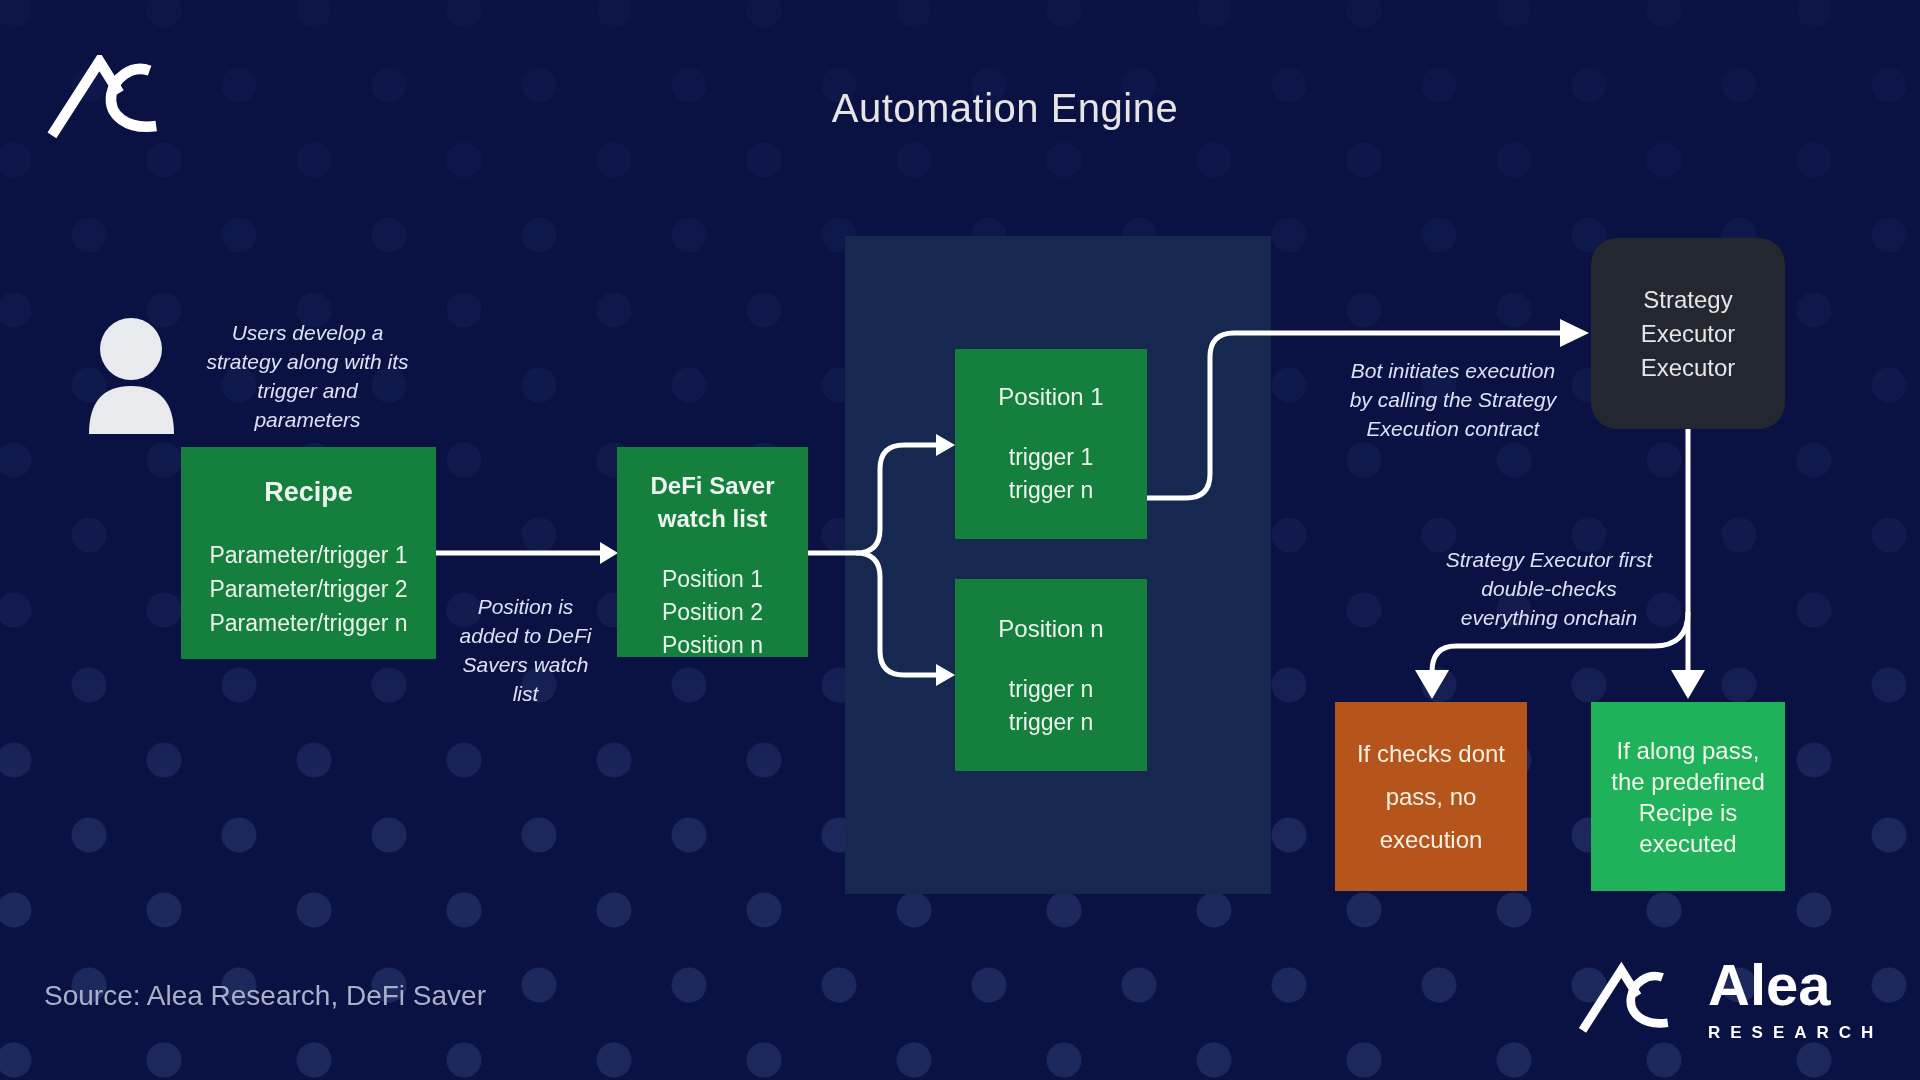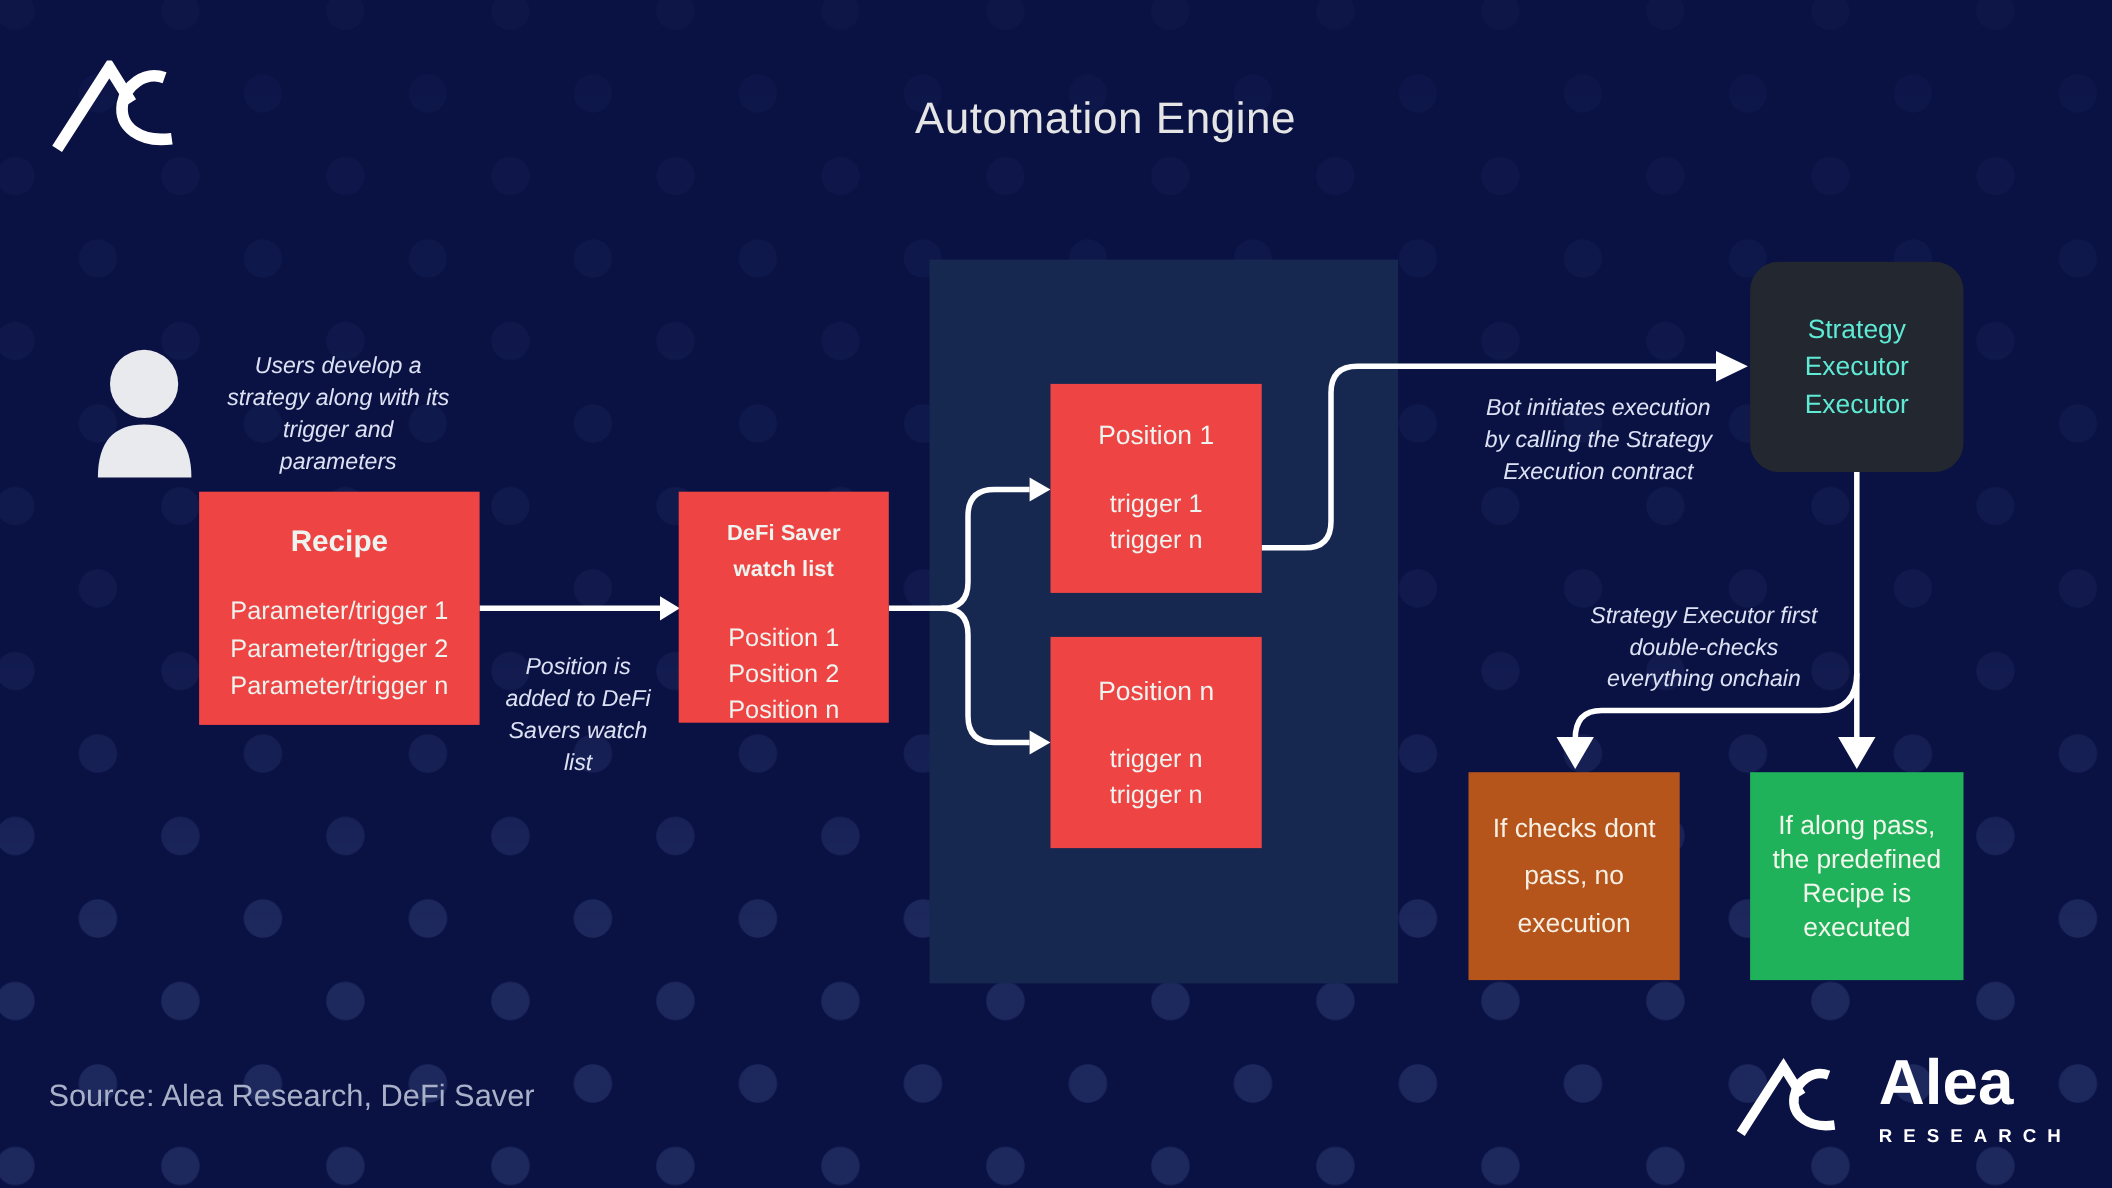--- a/index.html
+++ b/index.html
@@ -21,41 +21,41 @@
   .panel{position:absolute;left:845px;top:236px;width:426px;height:658px;background:#172850;}
   .connectors{position:absolute;inset:0;pointer-events:none;}
   .connectors path{fill:none;stroke:#fff;stroke-width:5;}
   .connectors polygon{fill:#fff;stroke:none;}
 
   .title{
     position:absolute;left:760px;top:86px;width:490px;text-align:center;
     font-size:40px;font-weight:500;color:#e5e5e5;letter-spacing:.5px;
   }
   .node{position:absolute;box-sizing:border-box;display:flex;flex-direction:column;align-items:center;text-align:center;}
-  .green-node{background:#ef4444;color:#EDF3EE;}
+  .green-node{background:#15803d;color:#EDF3EE;}
   .node .node-title{font-weight:700;}
   .node .node-lines{font-weight:400;}
   .line{display:block;}
 
   .recipe{left:181px;top:447px;width:255px;height:212px;padding-top:30px;}
   .recipe .node-title{font-size:27px;}
   .recipe .node-lines{margin-top:30px;font-size:23px;line-height:34px;}
 
   .watchlist{left:617px;top:447px;width:191px;height:210px;padding-top:22px;}
-  .watchlist .node-title{font-size:20px;line-height:33px;width:150px;}
+  .watchlist .node-title{font-size:24px;line-height:33px;width:150px;}
   .watchlist .node-lines{margin-top:28px;font-size:23px;line-height:33px;}
 
   .pos1{left:955px;top:349px;width:192px;height:190px;padding-top:34px;}
   .posn{left:955px;top:579px;width:192px;height:192px;padding-top:36px;}
   .pos-title{font-size:24px;}
   .pos-lines{margin-top:30px;font-size:23px;line-height:33px;}
 
   .executor{
     left:1591px;top:238px;width:194px;height:191px;border-radius:26px;
-    background:#232730;color:#5eead4;justify-content:center;
+    background:#232730;color:#e5e5e5;justify-content:center;
     font-size:24px;line-height:34px;text-align:center;
   }
   .fail{
     left:1335px;top:702px;width:192px;height:189px;background:#B5541B;color:#F6F0E4;
     justify-content:center;font-size:24px;line-height:31px;gap:12px;
   }
   .pass{
     left:1591px;top:702px;width:194px;height:189px;background:#20B15B;color:#F2F7EC;
     justify-content:center;font-size:24px;line-height:31px;
   }

